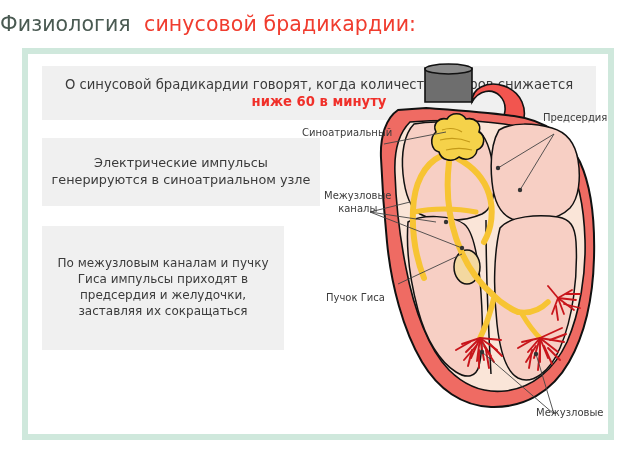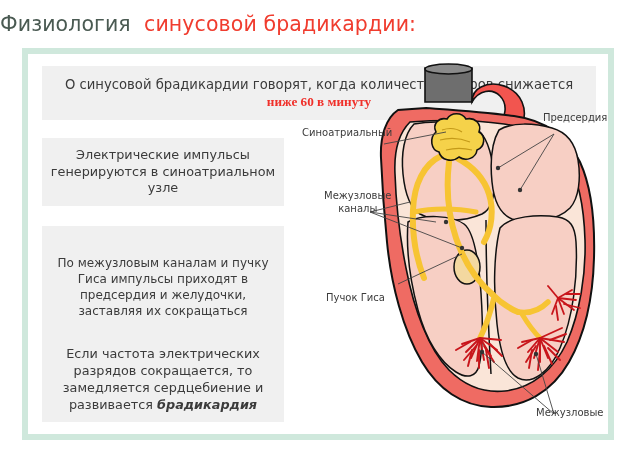--- a/index.html
+++ b/index.html
@@ -57,27 +57,26 @@
   #box-top {
     left: 14px;
     top: 12px;
     width: 554px;
     height: 54px;
     font-size: 13.2px;
   }
   #box-top .hl {
     color: #f0302a;
     font-weight: bold;
-    font-family: Liberation Serif, serif;
   }
 
   #box-1 {
     left: 14px;
     top: 84px;
-    width: 242px;
+    width: 278px;
     height: 68px;
     font-size: 12.8px;
   }
   #box-2 {
     left: 14px;
     top: 172px;
     width: 242px;
     height: 124px;
     font-size: 12px;
   }
@@ -131,25 +130,20 @@
   </div>
 
   <div class="infobox" id="box-1">
     <div class="inner">Электрические импульсы генерируются в синоатриальном узле</div>
   </div>
 
   <div class="infobox" id="box-2">
     <div class="inner">По межузловым каналам и пучку Гиса импульсы приходят в предсердия и желудочки, заставляя их сокращаться</div>
   </div>
 
-  <div class="infobox" id="box-3">
-    <div class="inner">
-      <span>Если частота электрических разрядов сокращается, то замедляется сердцебиение и развивается </span><span class="bi">брадикардия</span>
-    </div>
-  </div>
 
   <div id="figure">
 
     <svg width="326" height="376" viewBox="0 0 326 376">
 
       <path d="M139,6 L139,40 L186,40 L186,6 Z" fill="#6e6e6e" stroke="#111" stroke-width="1.6"></path>
       <ellipse cx="162.5" cy="7" rx="23.5" ry="5" fill="#8a8a8a" stroke="#111" stroke-width="1.6"></ellipse>
 
       <path d="M186,40 C193,28 206,26 214,34 C222,42 220,56 212,62
                C205,67 197,66 193,61 L193,74 C202,80 214,82 222,78

